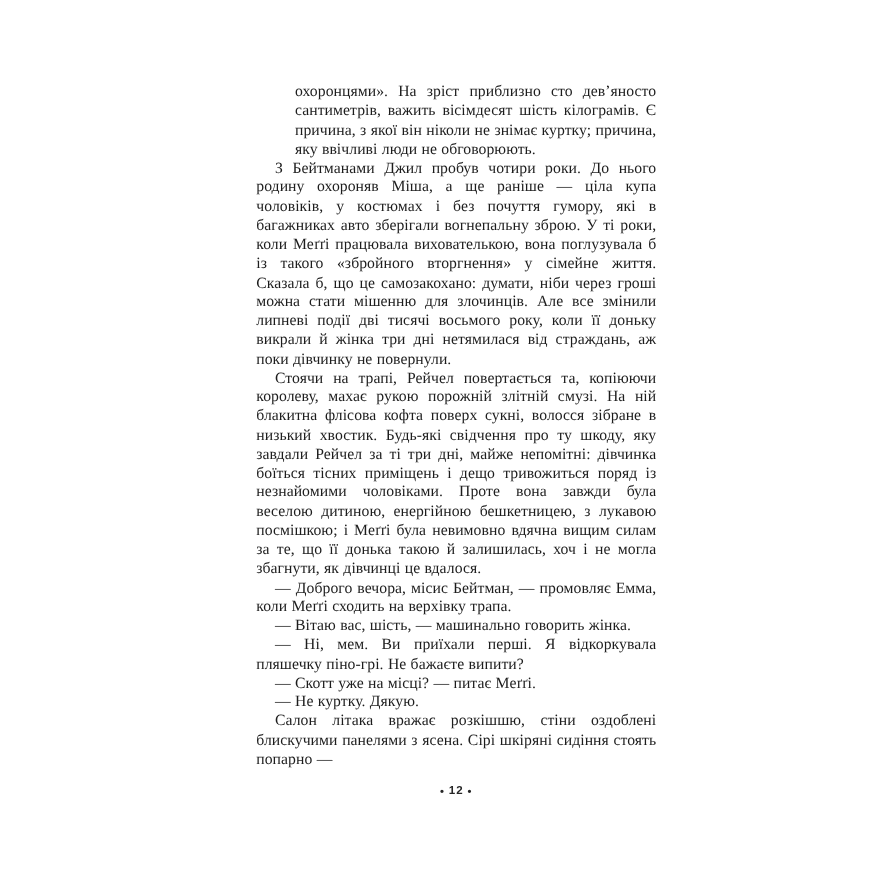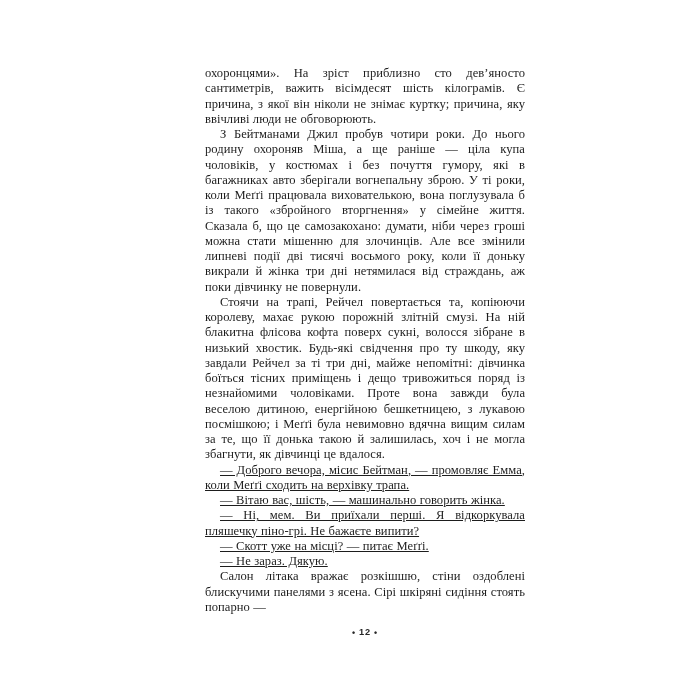--- a/index.html
+++ b/index.html
@@ -35,24 +35,24 @@
     line-height: 15.25px;
     text-align: justify;
     text-justify: inter-word;
     text-indent: 15px;
     hyphens: manual;
     word-spacing: 0.02em;
     letter-spacing: 0.004em;
   }
   .para.cont {
     text-indent: 0;
+    margin-left: 31px;
   }
   .para.dlg {
     text-indent: 15px;
-    text-decoration: underline;
   }
   .page-number {
     position: absolute;
     left: 205px;
     width: 320px;
     top: 627px;
     text-align: center;
     font-family: "Liberation Sans", "DejaVu Sans", sans-serif;
     font-size: 9.2px;
     letter-spacing: 0.09em;
@@ -80,21 +80,21 @@
 
     <p class="para dlg">— Доброго вечора, місис Бейтман, — промовляє Емма, коли Меґґі сходить на верхівку трапа.</p>
 
     <p class="para dlg">— Вітаю вас, шість, — машинально говорить жінка.</p>
 
 
     <p class="para dlg">— Ні, мем. Ви приїхали перші. Я відкоркувала пляшечку піно-грі. Не бажаєте випити?</p>
 
     <p class="para dlg">— Скотт уже на місці? — питає Меґґі.</p>
 
-    <p class="para dlg">— Не зараз. Дякую.</p>
+    <p class="para dlg">— Не куртку. Дякую.</p>
 
     <p class="para">Салон літака вражає розкішшю, стіни оздоблені блискучими панелями з ясена. Сірі шкіряні сидіння стоять попарно —</p>
 
   </div>
 
   <div class="page-number">
     <span class="dot">•</span><span>12</span><span class="dot">•</span>
   </div>
 
 </div>

